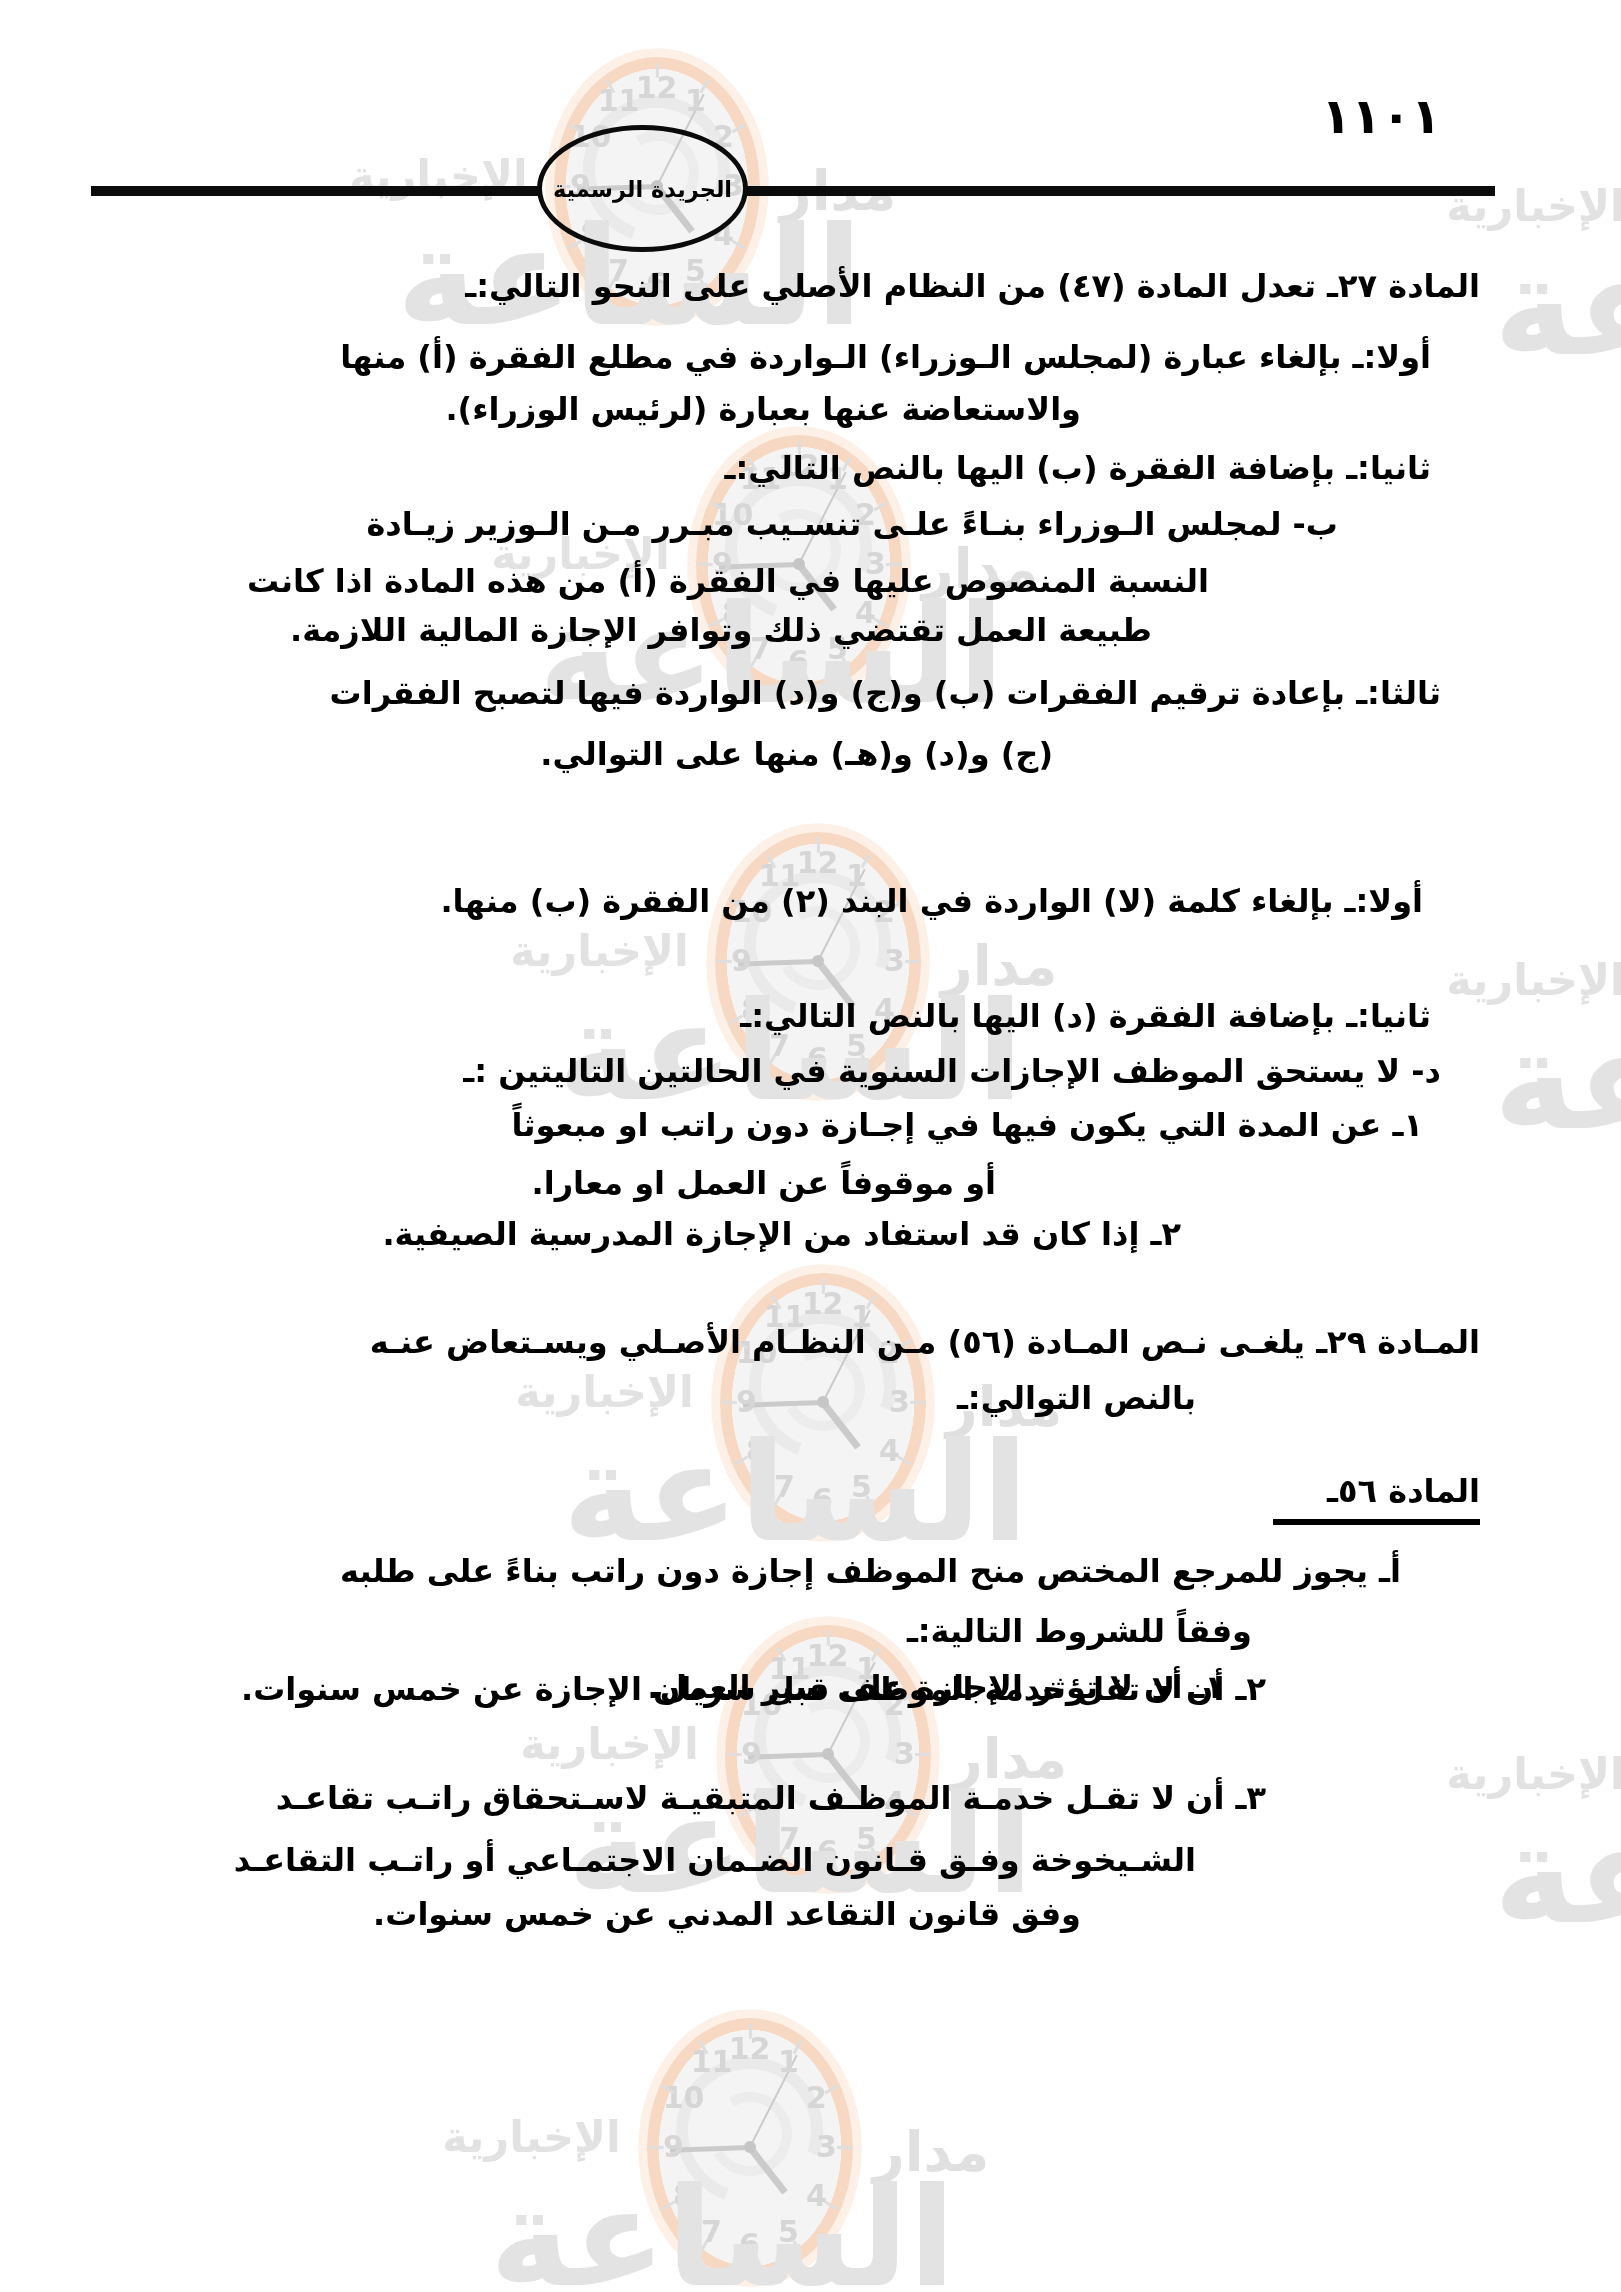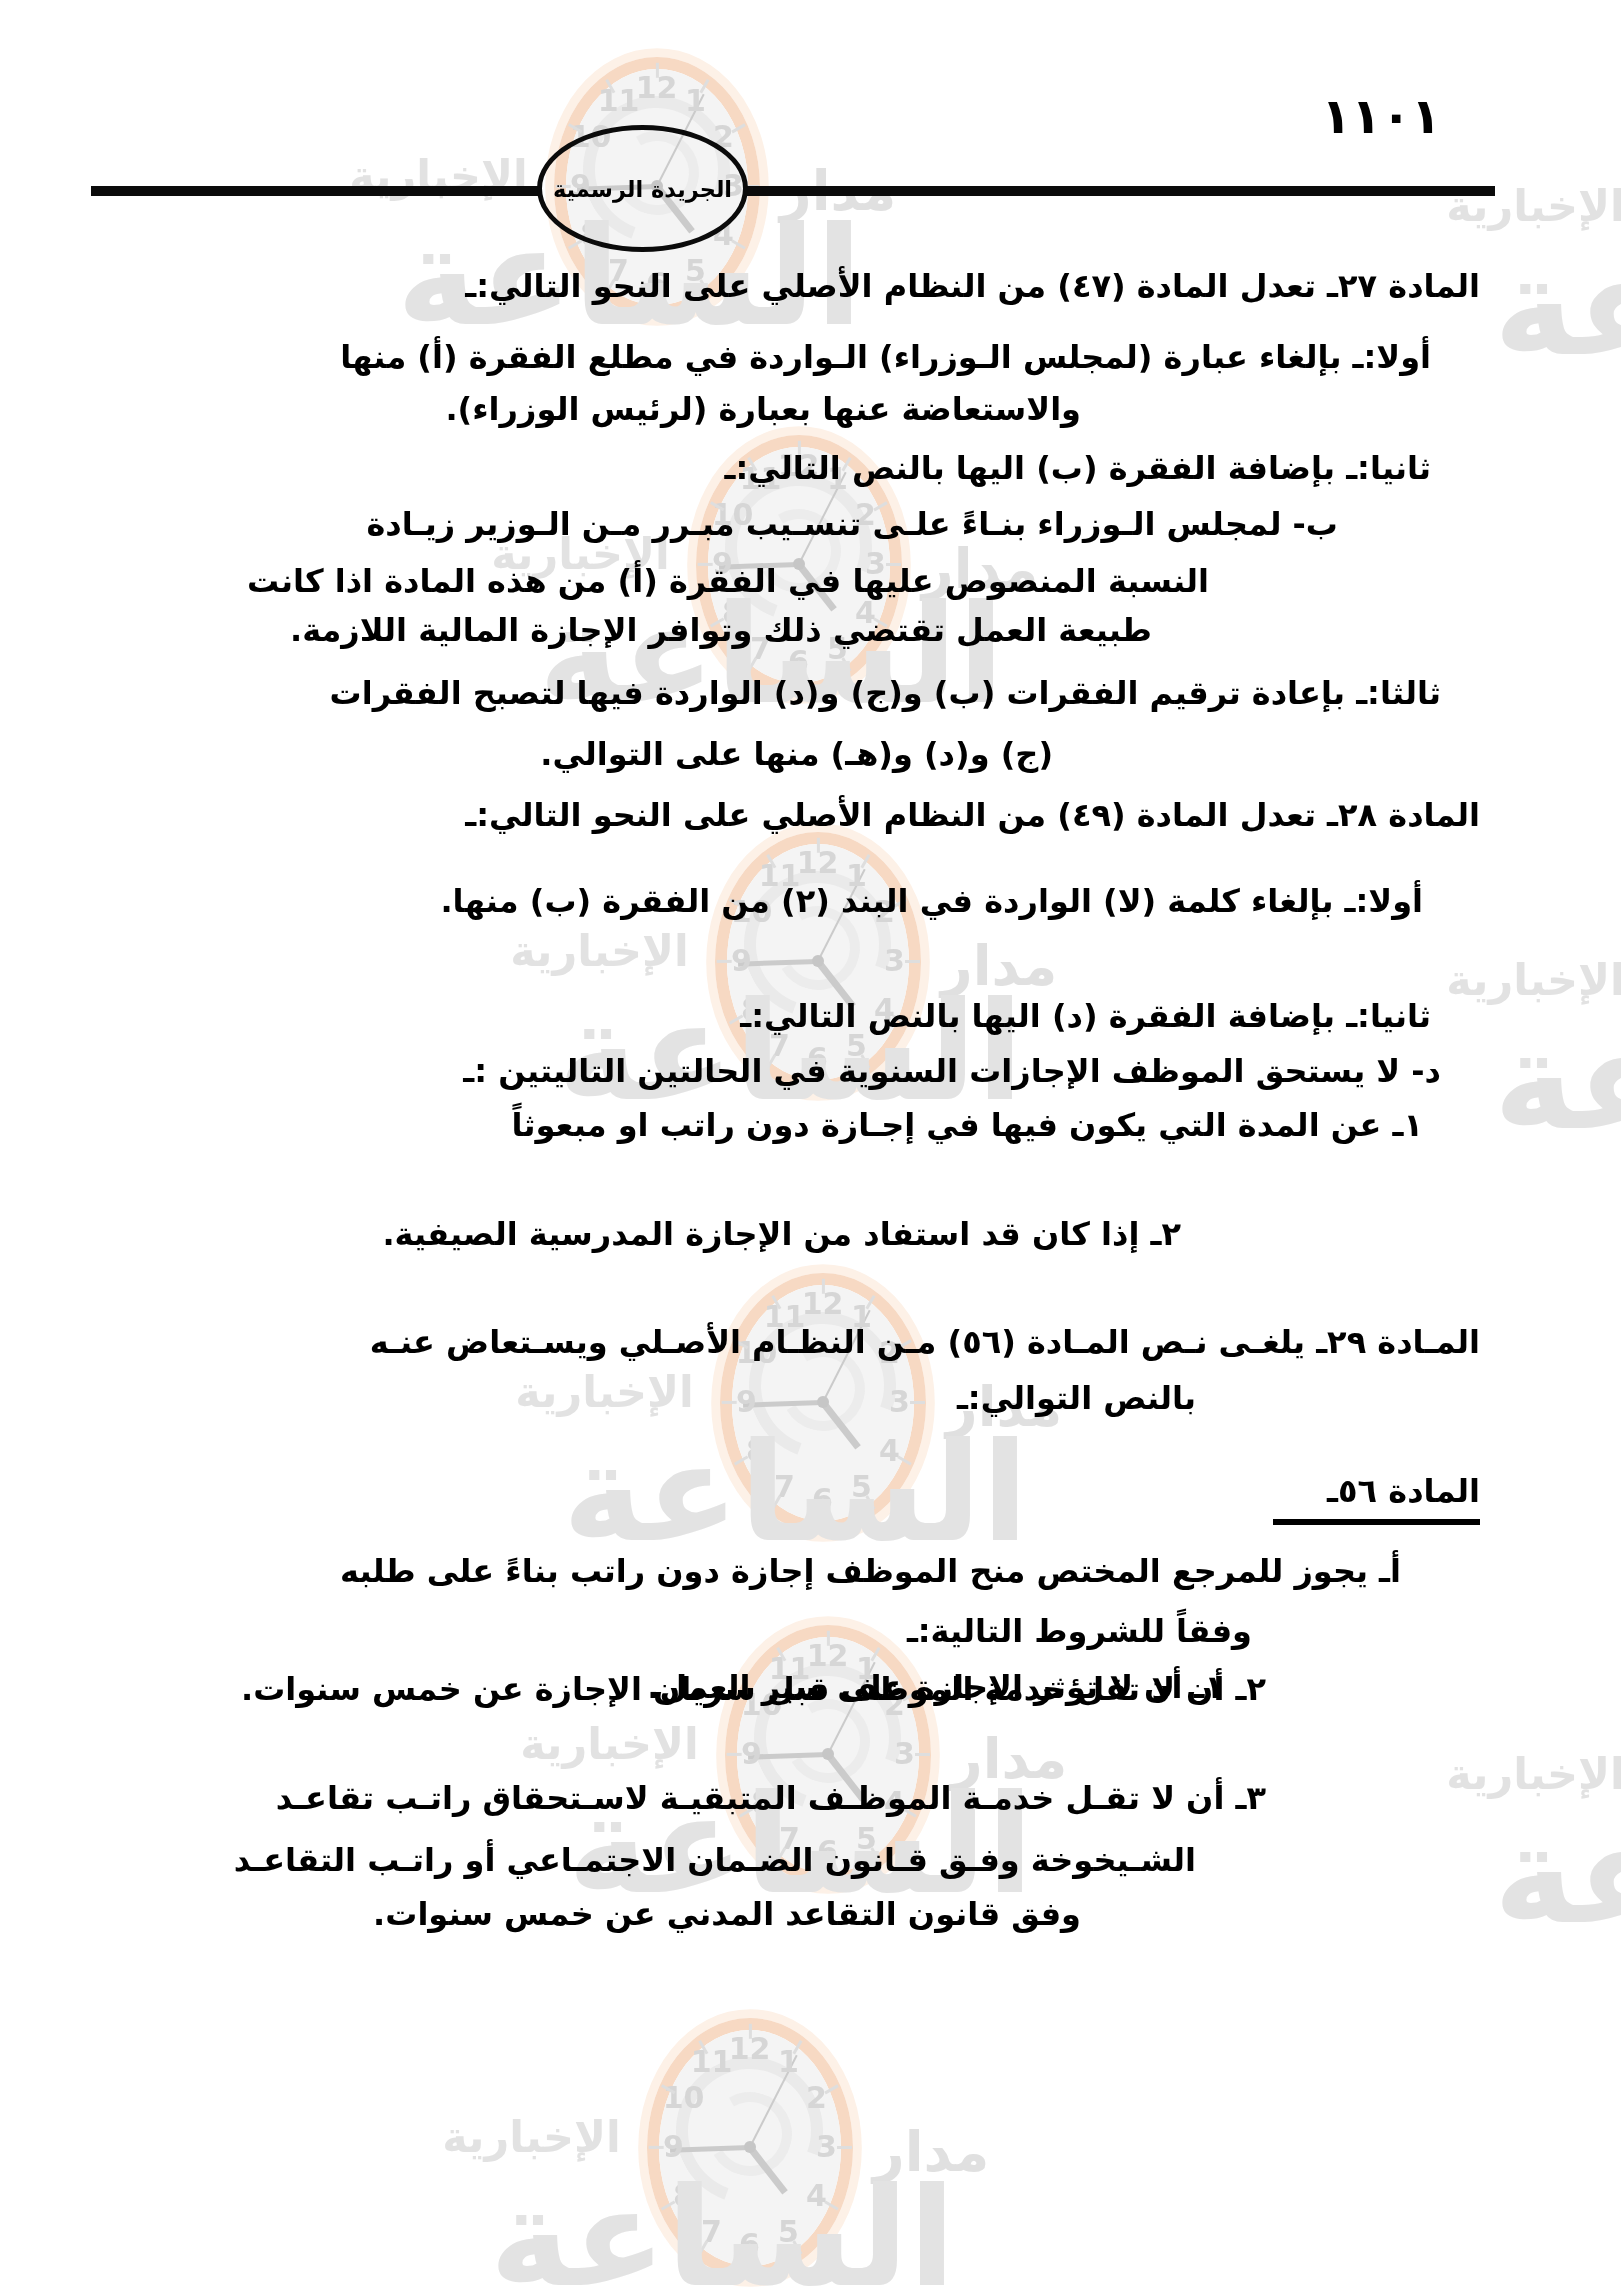--- a/index.html
+++ b/index.html
@@ -314,25 +314,25 @@
 
     <div class="bodyline" style="top:267px;right:141px">المادة ٢٧ـ تعدل المادة (٤٧) من النظام الأصلي على النحو التالي:ـ</div>
     <div class="bodyline" style="top:338px;right:190px">أولا:ـ بإلغاء عبارة (لمجلس الـوزراء) الـواردة في مطلع الفقرة (أ) منها</div>
     <div class="bodyline" style="top:449px;right:190px">ثانيا:ـ بإضافة الفقرة (ب) اليها بالنص التالي:ـ</div>
     <div class="bodyline" style="top:390px;right:540px">والاستعاضة عنها بعبارة (لرئيس الوزراء).</div>
     <div class="bodyline" style="top:505px;right:283px">ب- لمجلس الـوزراء بنـاءً علـى تنسـيب مبـرر مـن الـوزير زيـادة</div>
     <div class="bodyline" style="top:562px;right:412px">النسبة المنصوص عليها في الفقرة (أ) من هذه المادة اذا كانت</div>
     <div class="bodyline" style="top:611px;right:469px">طبيعة العمل تقتضي ذلك وتوافر الإجازة المالية اللازمة.</div>
     <div class="bodyline" style="top:674px;right:180px">ثالثا:ـ بإعادة ترقيم الفقرات (ب) و(ج) و(د) الواردة فيها لتصبح الفقرات</div>
     <div class="bodyline" style="top:735px;right:568px">(ج) و(د) و(هـ) منها على التوالي.</div>
-    <div class="bodyline" style="top:796px;right:141px">المادة ٢٨ـ تعدل المادة (٤٩) من النظام الأصلي على النحو التالي:ـ</div>
     <div class="bodyline" style="top:882px;right:198px">أولا:ـ بإلغاء كلمة (لا) الواردة في البند (٢) من الفقرة (ب) منها.</div>
     <div class="bodyline" style="top:997px;right:190px">ثانيا:ـ بإضافة الفقرة (د) اليها بالنص التالي:ـ</div>
     <div class="bodyline" style="top:1052px;right:180px">د- لا يستحق الموظف الإجازات السنوية في الحالتين التاليتين :ـ</div>
     <div class="bodyline" style="top:1106px;right:198px">١ـ عن المدة التي يكون فيها في إجـازة دون راتب او مبعوثاً</div>
+    <div class="bodyline" style="top:1164px;right:625px">أو موقوفاً عن العمل او معارا.</div>
     <div class="bodyline" style="top:1215px;right:440px">٢ـ إذا كان قد استفاد من الإجازة المدرسية الصيفية.</div>
     <div class="bodyline" style="top:1323px;right:141px">المـادة ٢٩ـ يلغـى نـص المـادة (٥٦) مـن النظـام الأصـلي ويسـتعاض عنـه</div>
     <div class="bodyline" style="top:1379px;right:425px">بالنص التوالي:ـ</div>
     <div class="bodyline underlined" style="top:1472px;right:141px">المادة ٥٦ـ</div>
     <div class="bodyline" style="top:1552px;right:220px">أـ يجوز للمرجع المختص منح الموظف إجازة دون راتب بناءً على طلبه</div>
     <div class="bodyline" style="top:1612px;right:369px">وفقاً للشروط التالية:ـ</div>
     <div class="bodyline" style="top:1668px;right:397px">١ـ أن لا تؤثر الإجازة على سير العمل.</div>
     <div class="bodyline" style="top:1670px;right:355px">٢ـ أن لا تقل خدمة الموظف قبل سريان الإجازة عن خمس سنوات.</div>
     <div class="bodyline" style="top:1779px;right:355px">٣ـ أن لا تقـل خدمـة الموظـف المتبقيـة لاسـتحقاق راتـب تقاعـد</div>
     <div class="bodyline" style="top:1841px;right:425px">الشـيخوخة وفـق قـانون الضـمان الاجتمـاعي أو راتـب التقاعـد</div>

